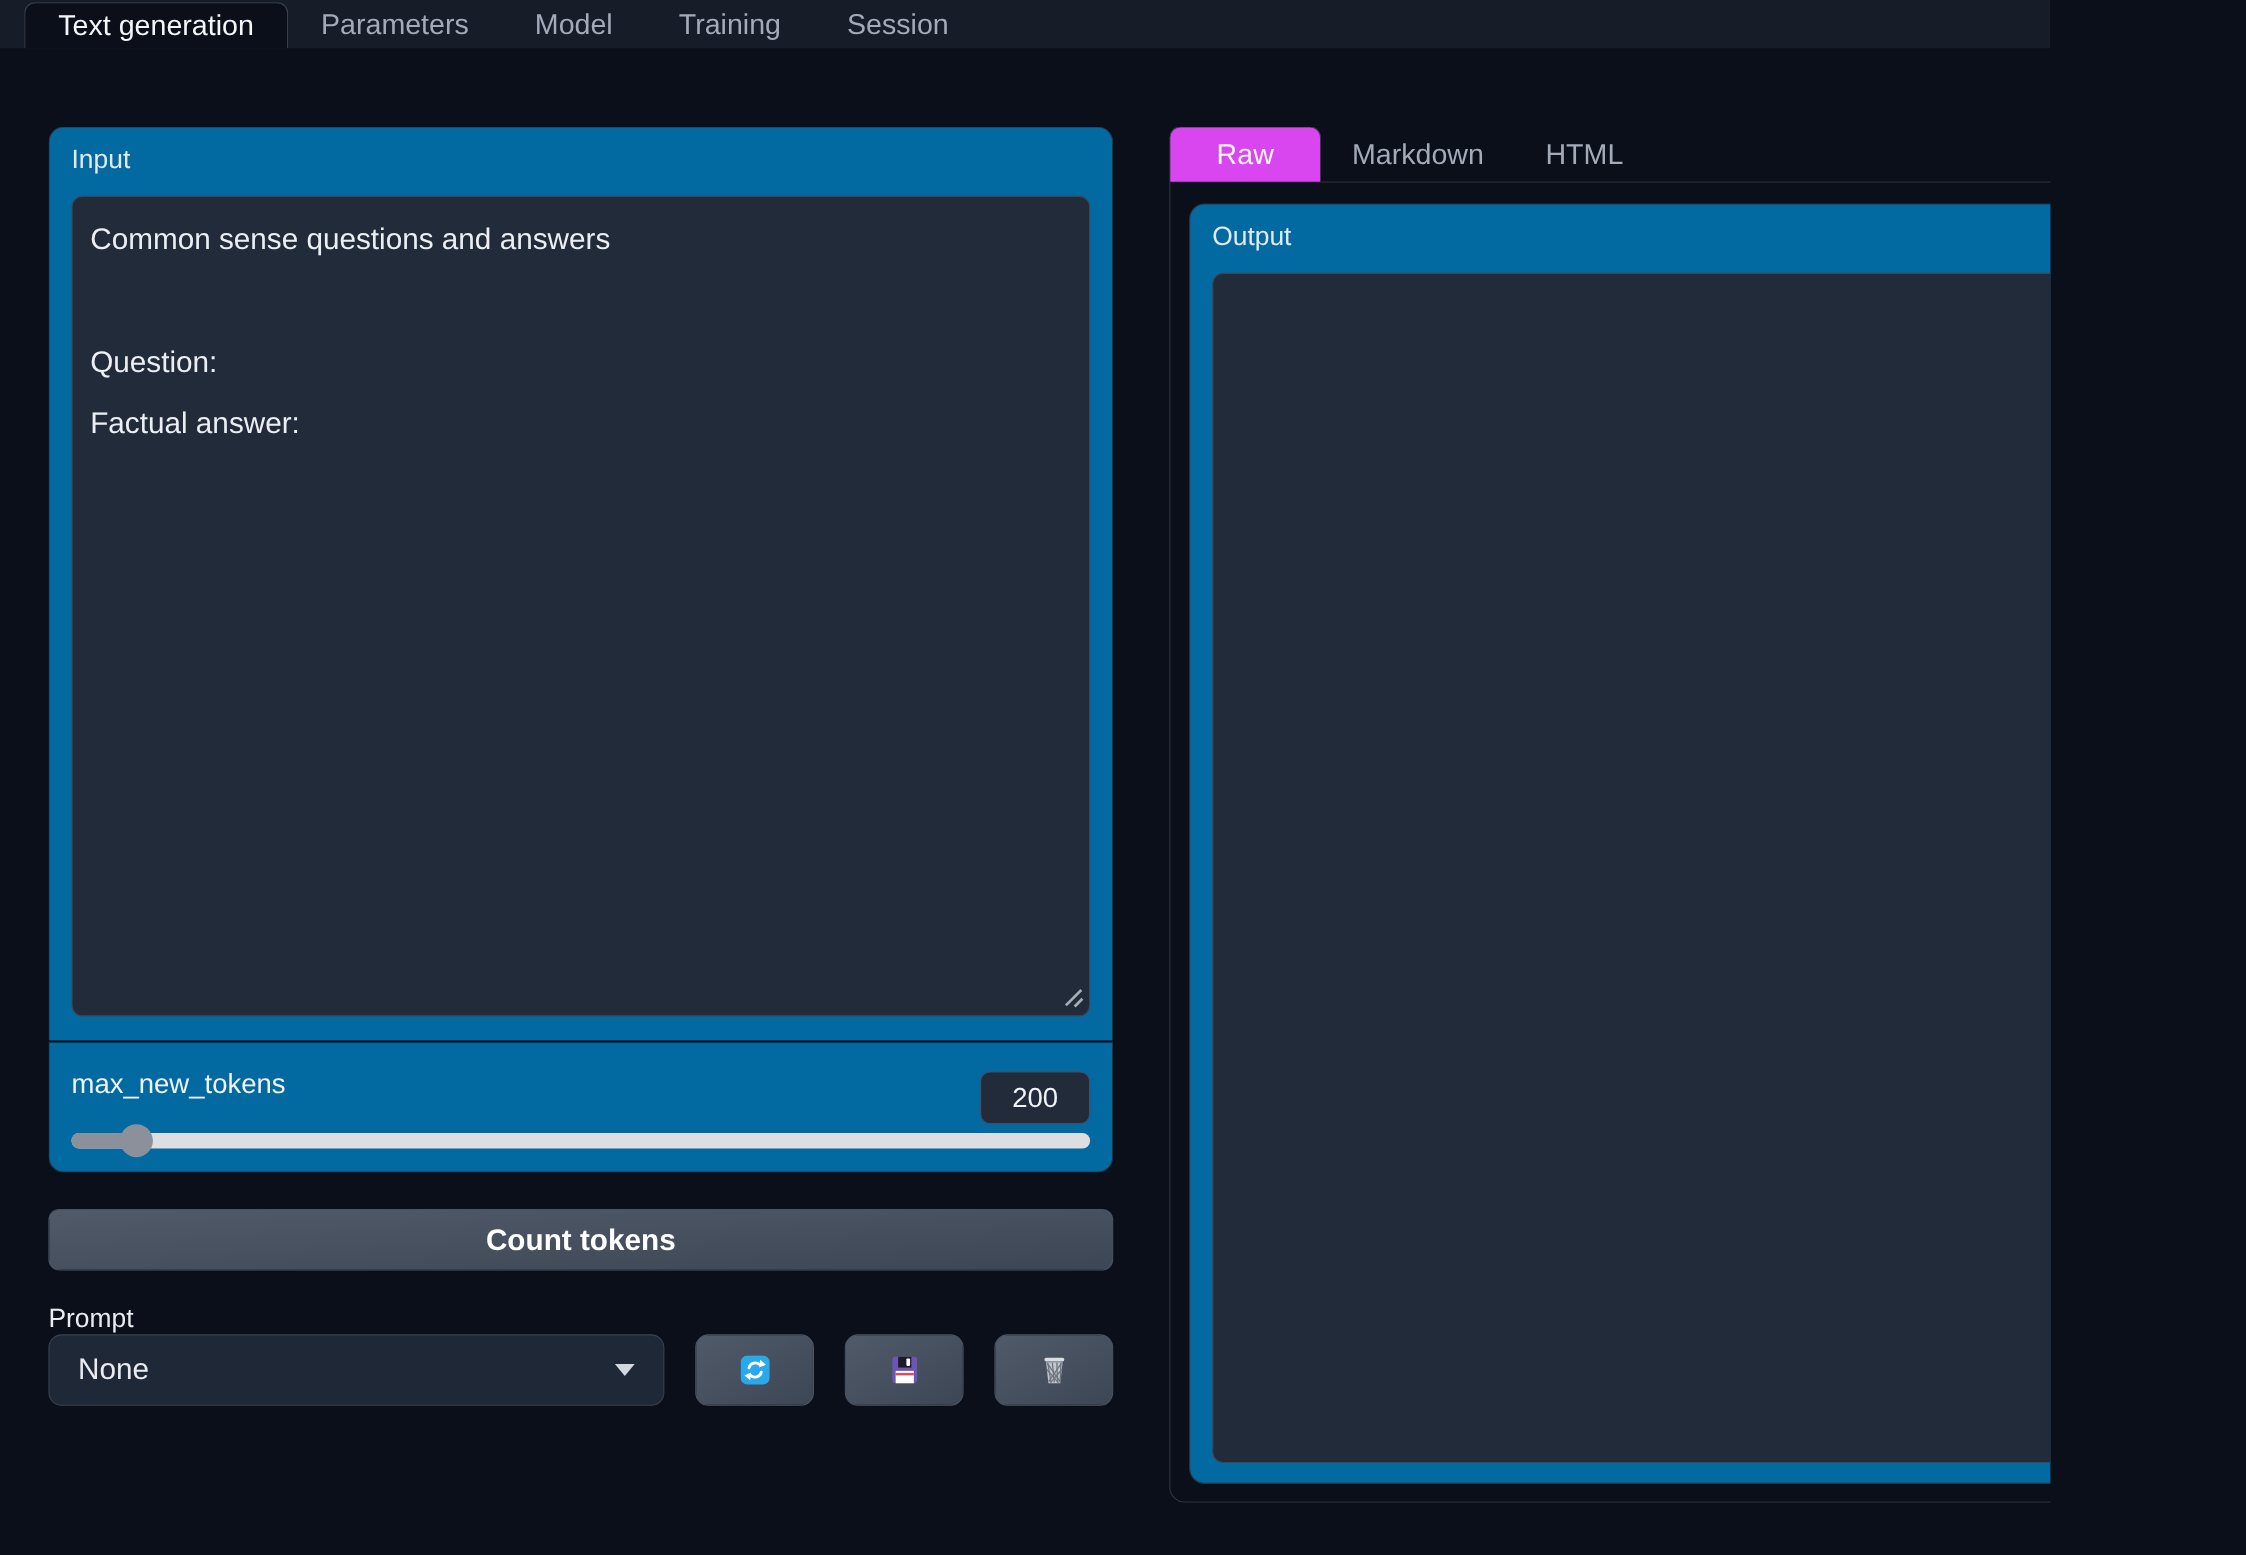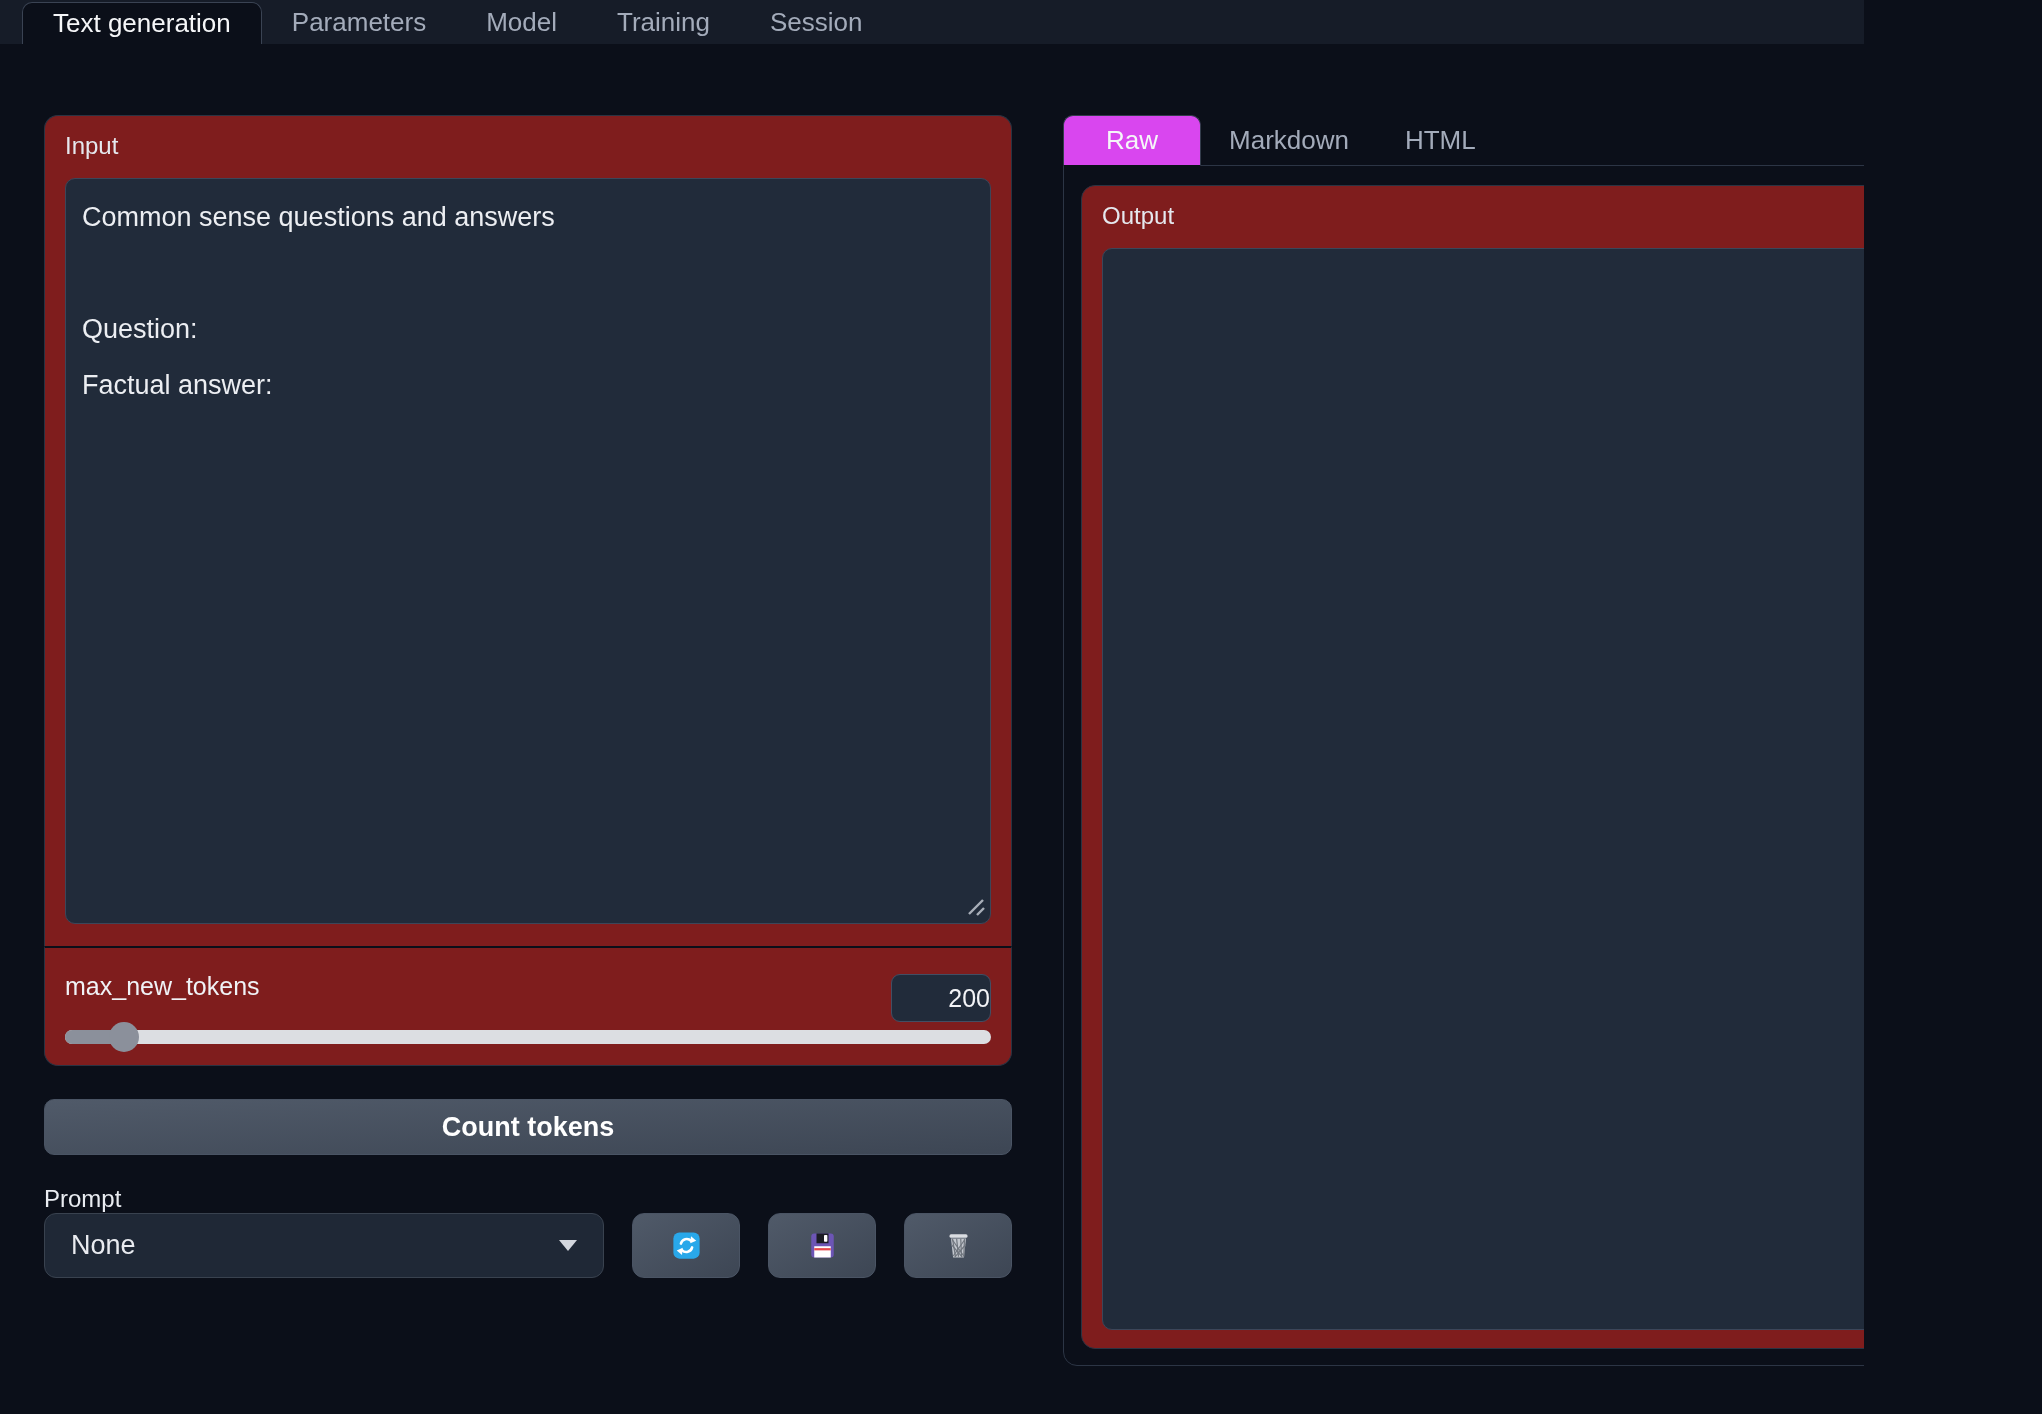--- a/index.html
+++ b/index.html
@@ -35,21 +35,21 @@
     height:42px;
     background:#0b0f19;
     border:1px solid #3a4353;
     border-bottom:none;
     border-radius:10px 10px 0 0;
     color:#f5f6f8;
   }
 
   
   .panel {
-    background:#7f1d1d;
+    background:#0369a1;
     border:1px solid #2a3342;
     border-radius:14px;
   }
   .panel-label {
     font-size:24px;
     color:#e5e8ee;
     margin-bottom:18px;
   }
 
   .ta-wrap { position:relative; }
@@ -98,21 +98,21 @@
   }
   .slider-head .lbl { font-size:25px; color:#f0f2f6; }
   .num-input {
     width:100px; height:48px;
     background:#212b3a;
     border:1px solid #434e63;
     border-radius:9px;
     color:#f2f3f6;
     font-family:"Liberation Sans","DejaVu Sans",sans-serif;
     font-size:25px;
-    text-align:right;
+    text-align:center;
     outline:none;
     margin-top:24px;
   }
   .slider {
     position:relative;
     margin-top:12px;
     height:30px;
   }
   .slider .track {
     position:absolute; left:0; right:0; top:8px;

